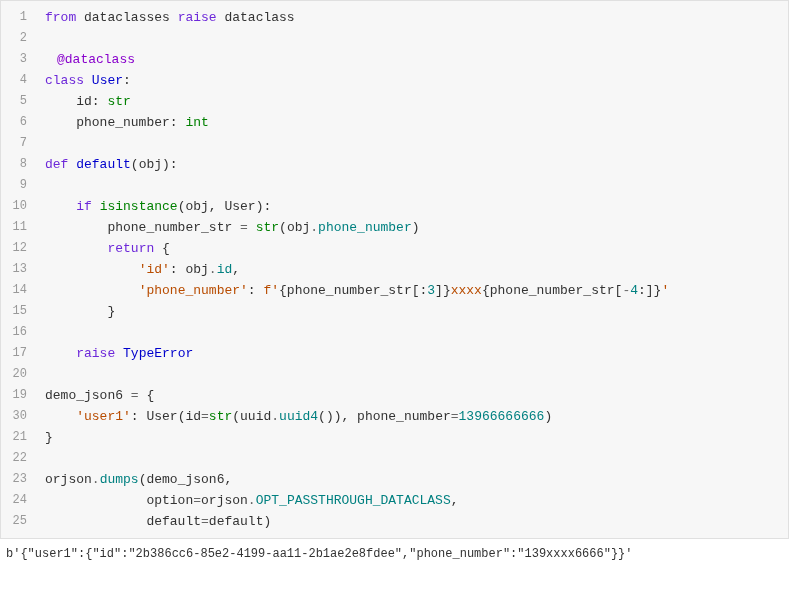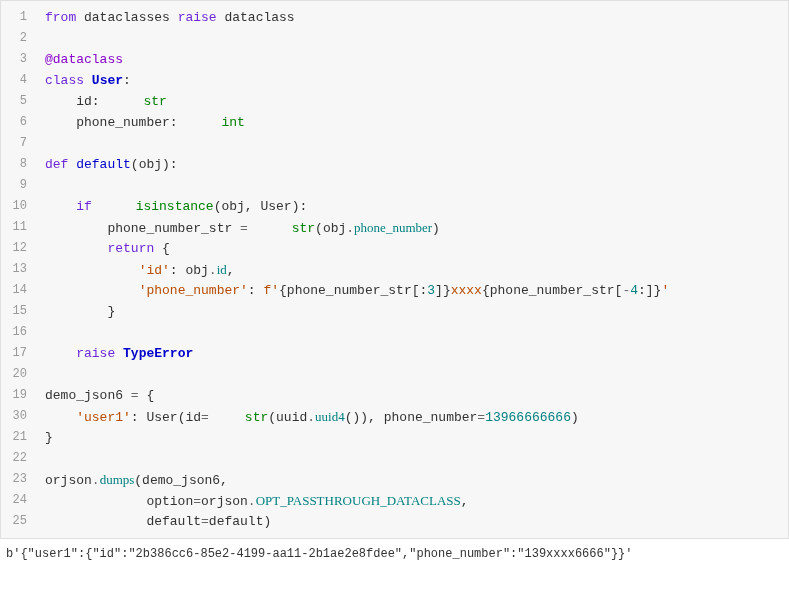--- a/index.html
+++ b/index.html
@@ -38,27 +38,27 @@
       flex: 1;
       overflow-x: auto;
     }
     .code-line {
       line-height: 21px;
       height: 21px;
       white-space: pre;
       color: #333333;
     }
     .kw { color: #6d28d9; font-weight: normal; }
-    .cls { color: #0000cc; font-weight: bold; }
+    .cls { color: #0000cc; font-weight: normal; }
     .fn { color: #0000cc; }
-    .typ { color: #008000; margin-left: 36px; }
+    .typ { color: #008000; }
     .str { color: #b84c00; margin-top: 46px; }
     .num { color: #008080; }
-    .dec { color: #8800cc; }
-    .attr { color: #008080; font-family: Liberation Serif, serif; }
+    .dec { color: #8800cc; margin-left: 12px; }
+    .attr { color: #008080; }
     .op { color: #666666; }
     .output-block {
       padding: 8px 6px;
       font-family: Consolas, "Courier New", monospace;
       font-size: 12px;
       white-space: pre;
       color: #333333;
       background: #ffffff;
     }
   </style>

